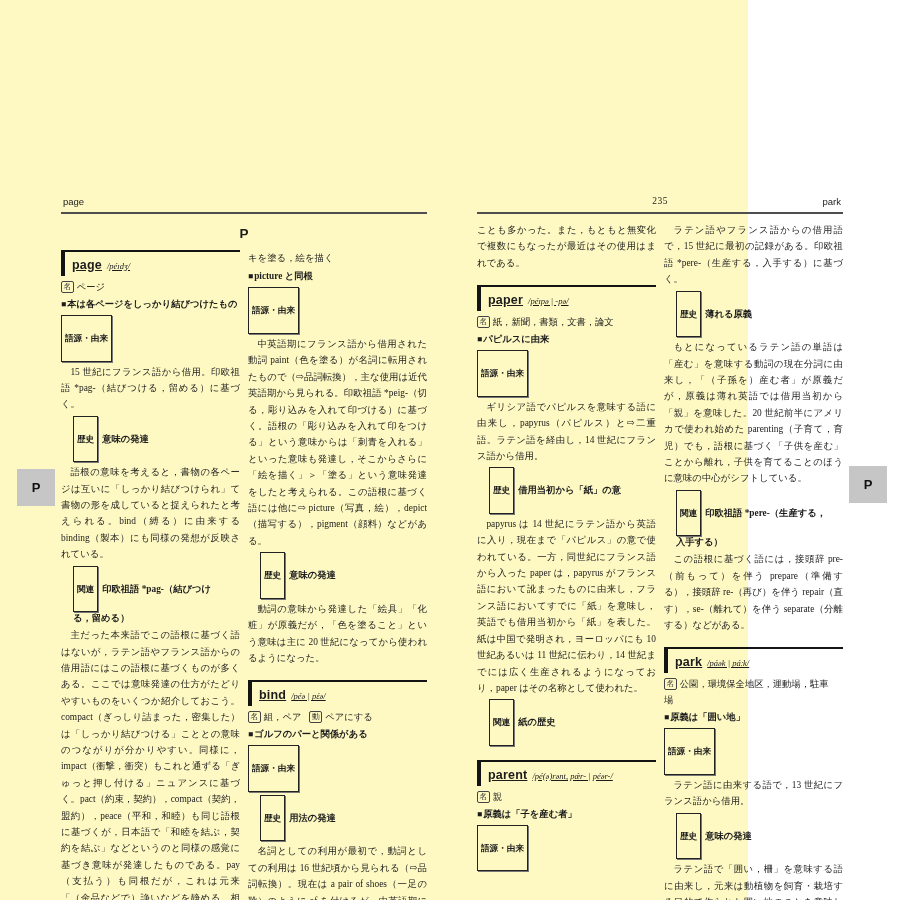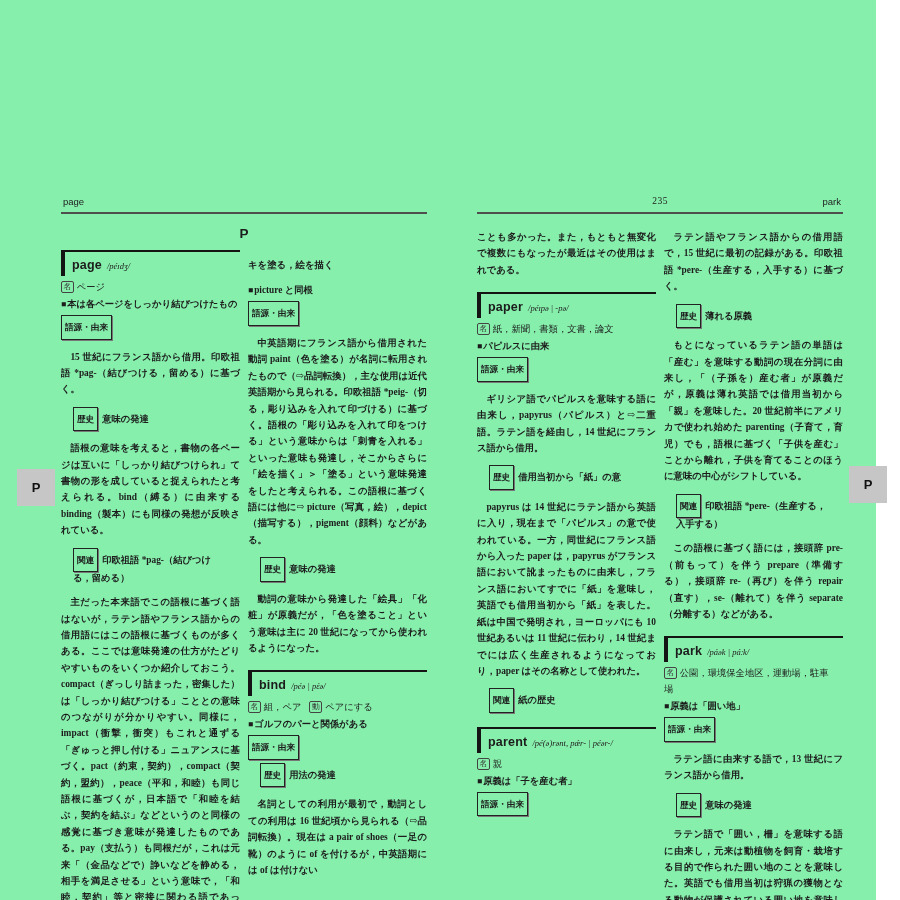--- a/index.html
+++ b/index.html
@@ -1,59 +1,59 @@
 <!DOCTYPE html>
 <html><head>
 <meta charset="utf-8">
 <style>
   * { margin:0; padding:0; box-sizing:border-box; }
   html,body { width:900px; height:900px; background:#ffffff; overflow:hidden; }
   body { font-family:"Liberation Serif","DejaVu Serif",serif; color:#1c1c1c; }
 
-  .spread { position:relative; width:876px; height:900px; background:#86efac; }
+  .spread { position:relative; width:748px; height:900px; background:#fef9c3; }
 
   .page { position:absolute; top:196px; width:366px; }
   .page-left  { left:61px; }
   .page-right { left:477px; }
 
   .page-header { position:relative; height:14px; font-size:9.5px; }
   .guide-word { font-family:"Liberation Sans",sans-serif; font-size:9.5px; color:#222; }
   .guide-left  { position:absolute; left:2px; top:0; }
   .guide-right { position:absolute; right:2px; top:0; }
   .page-num { position:absolute; left:0; right:0; text-align:center; top:0; font-size:9.5px; letter-spacing:.5px; }
   .header-rule { border-bottom:2.5px solid #4e4e4e; margin-top:2px; }
 
   .section-letter { text-align:center; font-family:"Liberation Sans",sans-serif;
     font-weight:bold; font-size:13.5px; margin:12px 0 7px; }
 
   .cols { display:flex; gap:8px; margin-top:6px; }
   .col { width:179px; }
 
-  .entry { border-top:2px solid #141414; margin-top:14px; margin-bottom:3px; }
+  .entry { border-top:2px solid #141414; margin-top:14px; margin-bottom:3px;text-decoration:underline; }
   .col > .entry:first-child { margin-top:2px; }
   .entry-inner { border-left:4.5px solid #141414; padding:3px 0 3px 7px; }
   .hw { font-family:"Liberation Sans",sans-serif; font-weight:bold; font-size:12.5px; letter-spacing:.2px; }
   .pron { font-style:italic; font-size:8.5px; margin-left:5px; color:#222; }
 
   .pos-line { font-size:9.3px; line-height:16px; margin:2px 0 1px;font-family:Liberation Serif, serif; }
   .pos-tag { display:inline-block; border:1px solid #444; border-radius:2px; font-size:7.8px;
     line-height:10px; padding:0 1.5px; margin-right:3px; vertical-align:1px; color:#333; }
   .pos-text { margin-right:8px; }
 
   .bold-line { font-weight:bold; font-size:9.3px; line-height:16px; margin:1px 0; }
   .bold-line::before { content:"■"; font-size:8.5px; margin-right:1px; }
 
   .label-row { margin:3px 0 2px; }
-  .box-label { display:inline-block; border:1.2px solid #222; padding:5px 3px; font-weight:bold;
+  .box-label { display:inline-block; border:1.2px solid #222; padding:16px 3px; font-weight:bold;
     font-size:8.6px; line-height:12.5px; box-shadow:1px 1px 0 #777; }
   .sub-line { margin:3px 12px 1px; font-size:9.3px; }
   .sub-line .box-label { margin-right:4px; }
   .sub-title { font-weight:bold; }
 
-  p.body { font-size:9.4px; line-height:16.4px; text-align:justify; margin:9px 0;font-weight:bold; }
+  p.body { font-size:9.4px; line-height:16.4px; text-align:justify; margin:2px 0; }
   p.indent { text-indent:1em; }
 
   .thumb-tab { position:absolute; width:38px; height:37px; background:#c6c6c6;
     display:flex; align-items:center; justify-content:center;
     font-family:"Liberation Sans",sans-serif; font-weight:bold; font-size:13px; color:#111; }
   .tab-left  { left:17px;  top:469px; }
   .tab-right { left:849px; top:466px; }
 </style>
 </head>
 <body>

